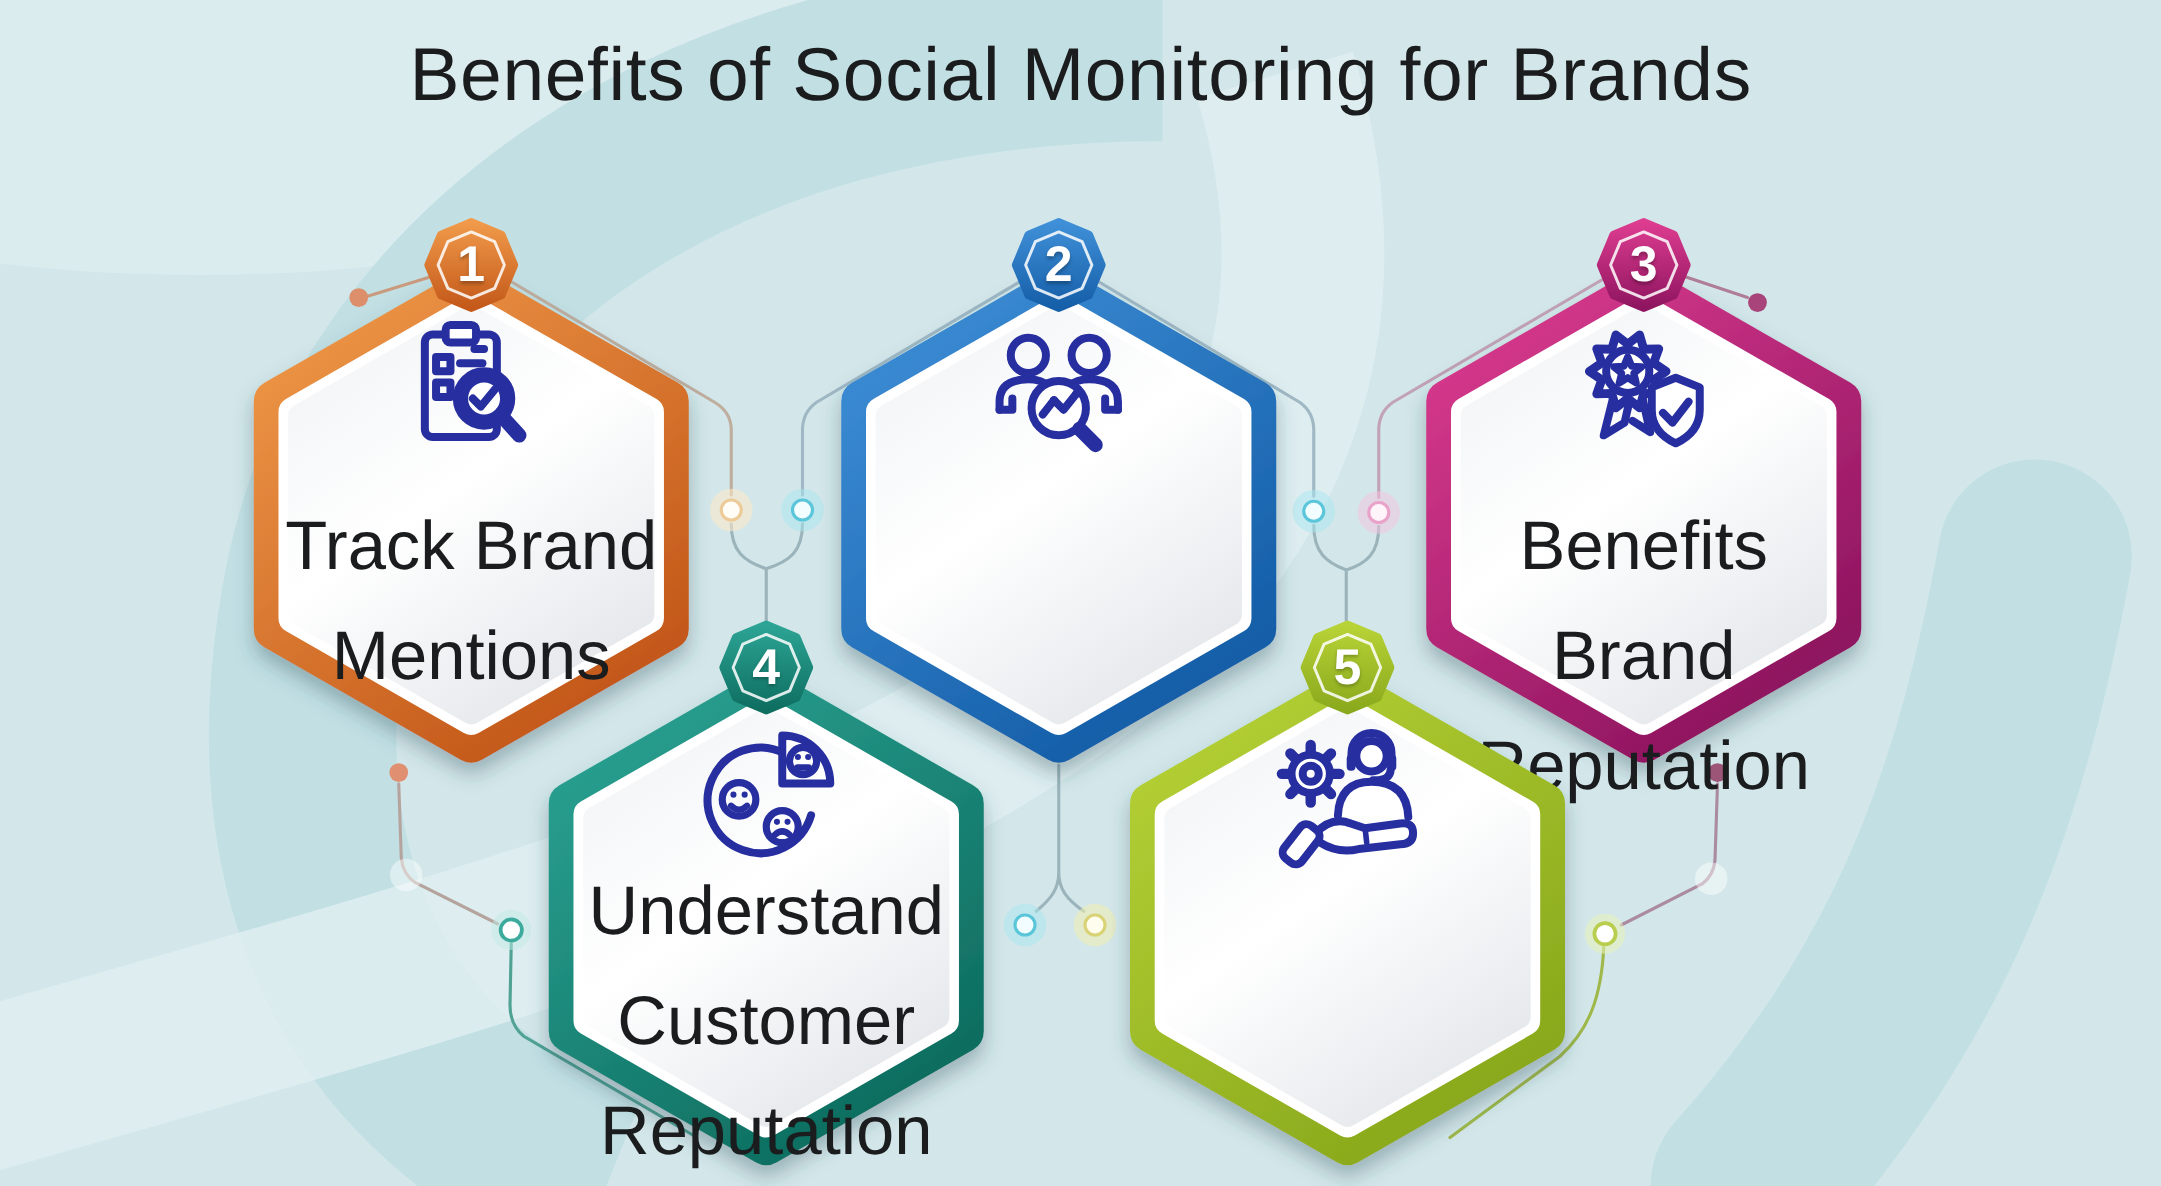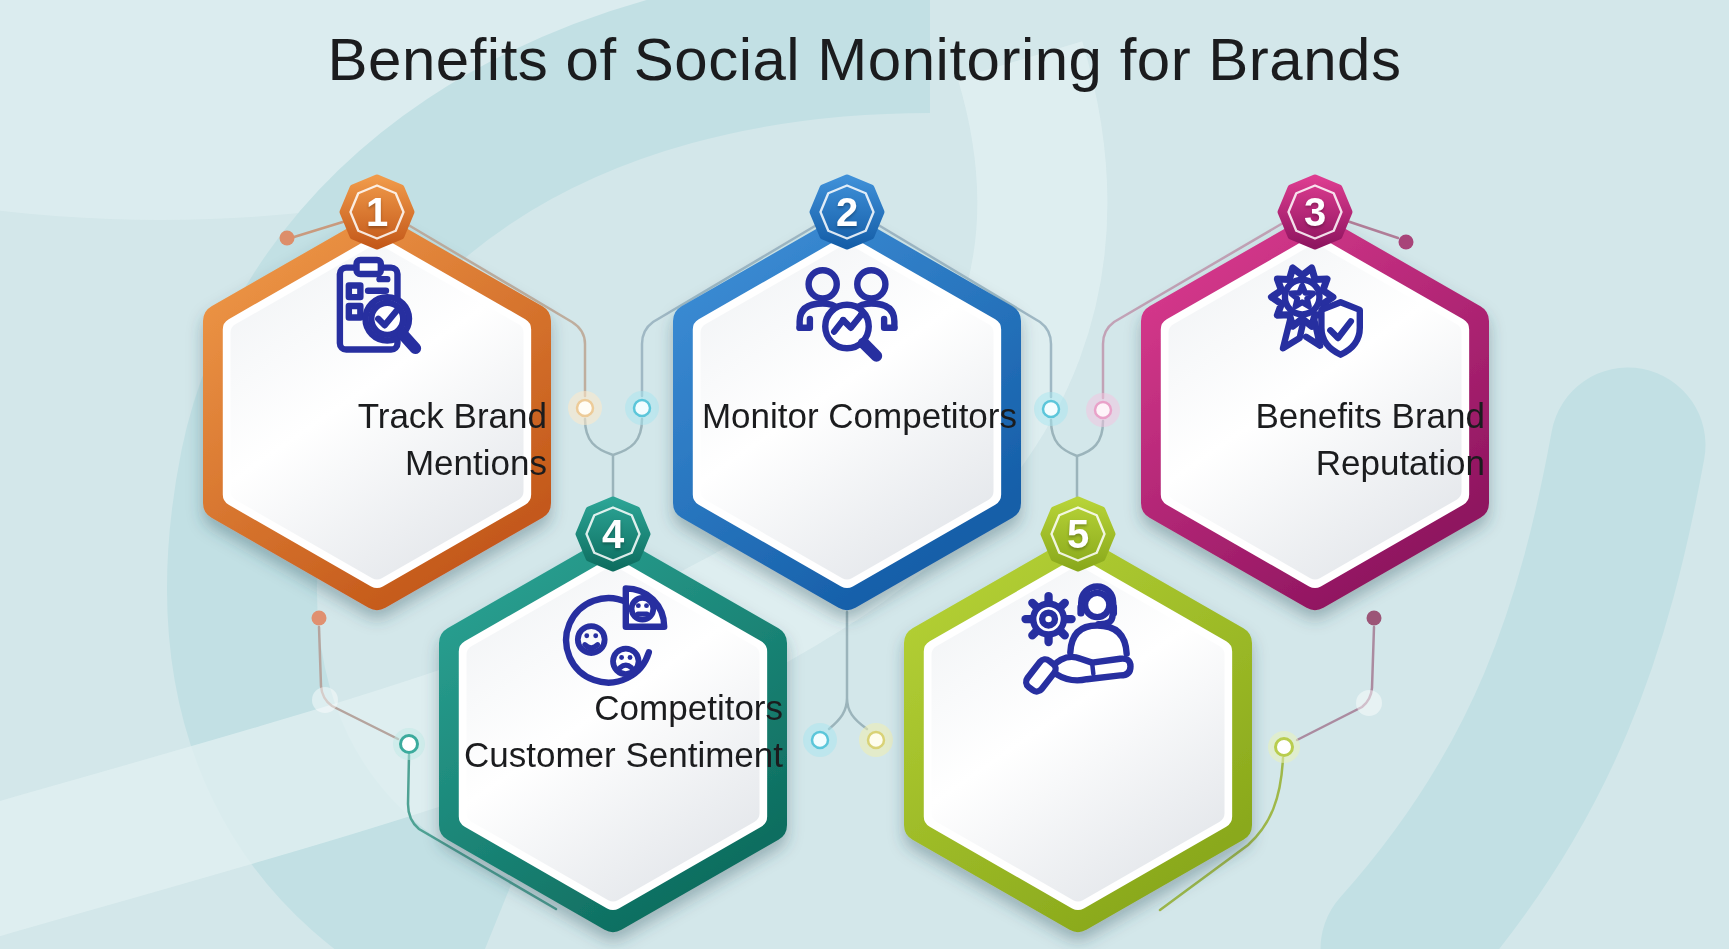--- a/index.html
+++ b/index.html
@@ -13,22 +13,22 @@
   .card-1{left:167px;top:152px}
   .card-2{left:637px;top:152px}
   .card-3{left:1105px;top:152px}
   .card-4{left:403px;top:474px}
   .card-5{left:868px;top:474px}
   .badge-num{position:absolute;top:37px;left:0;width:420px;text-align:center;
              font-size:40px;line-height:46px;font-weight:bold;color:#fff;
              text-shadow:0 2px 3px rgba(0,0,0,.28);}
   .icon{position:absolute;left:146px;top:99px;width:128px;height:128px;}
   .icon svg{width:100%;height:100%;}
-  .label{position:absolute;left:40px;width:340px;text-align:right;
-         font-size:35px;line-height:47px;color:var(--text-color,#1B1C1E);}
+  .label{position:absolute;left:40px;width:340px;text-align:center;
+         font-size:55px;line-height:88px;color:var(--text-color,#1B1C1E);}
   .lines-2 .label{top:240px}
   .lines-3 .label{top:210px}
   .ic{stroke:var(--icon-color,#272FA0);fill:none;stroke-width:5;stroke-linecap:round;stroke-linejoin:round;}
   .ic .icw{fill:#fff;}
   .ic .icf{fill:var(--icon-color,#272FA0);stroke:none;}
   .swirl-dark{stroke:var(--swirl-dark,#C2E0E4);}
   .swirl-light{stroke:var(--swirl-light,#E2F0F2);}
   .wash{fill:var(--swirl-light,#E2F0F2);}
 </style>
 </head>
@@ -179,21 +179,20 @@
         <path d="M13,60 L21,60 L21,53"></path>
         <path d="M87,60 L79,60 L79,53"></path>
         <circle cx="50" cy="59" r="17" class="icw" style="stroke:var(--icon-color,#272FA0)"></circle>
         <path d="M40,63 L47,54 L53,60 L61,50"></path>
         <circle cx="47" cy="54" r="2.5" class="icf"></circle>
         <circle cx="61" cy="50" r="2.5" class="icf"></circle>
         <line x1="63" y1="72" x2="73" y2="82" style="stroke-width:9"></line>
       </g>
         </svg>
     </div>
-    <div class="label">Monitor Competitors</div>
   </div>
 
   <div class="card card-3 lines-2">
     <svg class="hex" viewBox="0 0 420 520">
       <defs>
         <linearGradient id="frameG3" x1="0" y1="0" x2="0.65" y2="1">
             <stop offset="0" class="stop-light" stop-color="#DD3C90"></stop>
             <stop offset="1" class="stop-dark" stop-color="#8F1560"></stop>
           </linearGradient>
         <linearGradient id="panelG3" x1="0.15" y1="0" x2="0.75" y2="1">
@@ -280,21 +279,21 @@
         <circle cx="29.5" cy="49" r="1.9" class="icf"></circle>
         <circle cx="36.5" cy="49" r="1.9" class="icf"></circle>
         <path d="M28,56 Q33,61 38,56" style="stroke-width:4"></path>
         <circle cx="60" cy="69" r="10" class="icw" style="stroke:var(--icon-color,#272FA0);stroke-width:4.5"></circle>
         <circle cx="56.7" cy="66" r="1.9" class="icf"></circle>
         <circle cx="63.3" cy="66" r="1.9" class="icf"></circle>
         <path d="M55.5,74 Q60,70 64.5,74" style="stroke-width:4"></path>
       </g>
         </svg>
     </div>
-    <div class="label">Competitors Customer Sentiment</div>
+    <div class="label">Understand Customer Reputation</div>
   </div>
 
   <div class="card card-5 lines-3">
     <svg class="hex" viewBox="0 0 420 520">
       <defs>
         <linearGradient id="frameG5" x1="0" y1="0" x2="0.65" y2="1">
             <stop offset="0" class="stop-light" stop-color="#B7D337"></stop>
             <stop offset="1" class="stop-dark" stop-color="#8AA91C"></stop>
           </linearGradient>
         <linearGradient id="panelG5" x1="0.15" y1="0" x2="0.75" y2="1">

